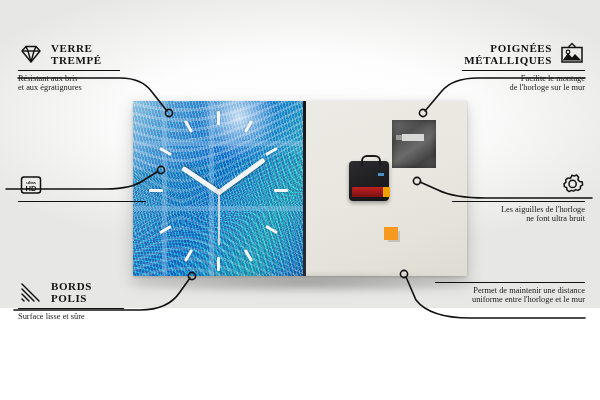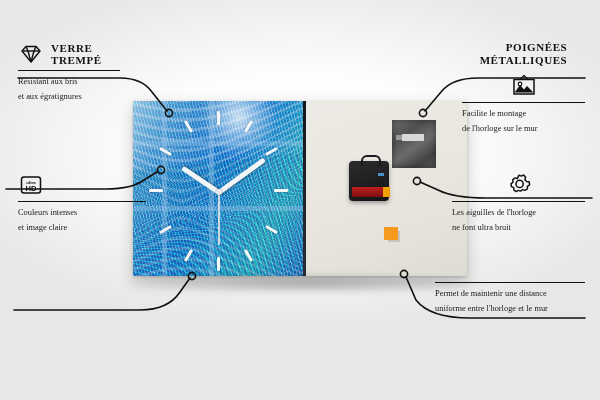--- a/index.html
+++ b/index.html
@@ -2,21 +2,21 @@
 <html><head>
 <meta charset="utf-8">
 <style>
   html,body{margin:0;padding:0;}
   body{
     width:600px;height:400px;overflow:hidden;
     font-family:"Liberation Serif", serif;
     background:#ffffff;
   }
   #stage{
-    position:relative;width:600px;height:400px;
+    position:relative;width:600px;height:308px;
     background:
       radial-gradient(ellipse 60% 45% at 50% 38%, #ffffff 0%, #fdfdfd 45%, #f1f1f0 75%, #e7e7e5 100%);
   }
   
   .product{
     position:absolute;left:133px;top:101px;width:334px;height:175px;
     box-shadow:0 6px 16px rgba(0,0,0,.20), 0 1px 3px rgba(0,0,0,.18);
   }
   .clock-front{
     position:absolute;left:0;top:0;width:173px;height:175px;
@@ -78,27 +78,27 @@
   
   .feat{position:absolute;}
   .feat .row{display:flex;align-items:center;gap:7px;}
   .feat .ttl{
     font-family:"Liberation Serif", serif;font-weight:bold;
     font-size:11px;line-height:12.5px;letter-spacing:.6px;color:#111;
     text-transform:uppercase;white-space:pre-line;
   }
   .feat .rule{height:1.4px;background:#111;margin-top:3px;}
   .feat .desc{
-    font-family:"Liberation Serif", serif;font-size:8.4px;line-height:15px;
+    font-family:"Liberation Serif", serif;font-size:8.4px;line-height:9px;
     color:#1a1a1a;margin-top:3px;white-space:pre-line;
   }
   .feat.left .row{justify-content:flex-start;}
-  .feat.right .row{justify-content:flex-end;flex-direction:column;}
+  .feat.right .row{justify-content:flex-end;}
   .feat.right .ttl{text-align:right;}
-  .feat.right .desc{}
+  .feat.right .desc{text-align:right;}
   .ic{width:26px;height:26px;flex:0 0 26px;display:block;}
   
   #wires{position:absolute;left:0;top:0;width:600px;height:400px;pointer-events:none;}
 </style>
 </head>
 <body>
 
 <div id="stage">
 
   <div class="product">
@@ -187,24 +187,38 @@
 
   <div class="feat left" style="left:18px;top:172px;width:142px;">
     <div class="row">
       <svg class="ic" viewBox="0 0 26 26">
         <rect x="3.5" y="5" width="19" height="16" rx="2.5" fill="none" stroke="#111" stroke-width="1.5"></rect>
         <text x="13" y="12" font-family="Liberation Sans, sans-serif" font-size="4.4" font-weight="bold" text-anchor="middle" fill="#111">ultra</text>
         <text x="13" y="19" font-family="Liberation Sans, sans-serif" font-size="7.6" font-weight="bold" text-anchor="middle" fill="#111">HD</text>
       </svg>
     </div>
     <div class="rule" style="width:128px;"></div>
-    <div class="desc">Couleurs intenses
-et image claire</div>
-  </div>
-
+  </div>
+
+  <div class="feat left" style="left:18px;top:279px;width:118px;">
+    <div class="row">
+      <svg class="ic" viewBox="0 0 26 26">
+        <g stroke="#111" stroke-width="1.5" stroke-linecap="round">
+          <line x1="4" y1="5" x2="21" y2="22"></line>
+          <line x1="4" y1="10" x2="16" y2="22"></line>
+          <line x1="4" y1="15" x2="11" y2="22"></line>
+          <line x1="4" y1="20" x2="6" y2="22"></line>
+        </g>
+      </svg>
+      <div class="ttl">BORDS
+POLIS</div>
+    </div>
+    <div class="rule" style="width:106px;"></div>
+    <div class="desc">Surface lisse et sûre</div>
+  </div>
 
   <div class="feat right" style="left:462px;top:41px;width:123px;">
     <div class="row">
       <div class="ttl">POIGNÉES
 MÉTALLIQUES</div>
       <svg class="ic" viewBox="0 0 26 26">
         <path d="M9.5,6 L13,2.5 L16.5,6" fill="none" stroke="#111" stroke-width="1.3" stroke-linejoin="round"></path>
         <rect x="3" y="6.5" width="20" height="14.5" fill="none" stroke="#111" stroke-width="1.5"></rect>
         <path d="M3.6,19.5 L9,12 L13,16.5 L16,13 L22.4,19.5 Z" fill="#111"></path>
         <circle cx="9" cy="11" r="1.8" fill="none" stroke="#111" stroke-width="1.2"></circle>

